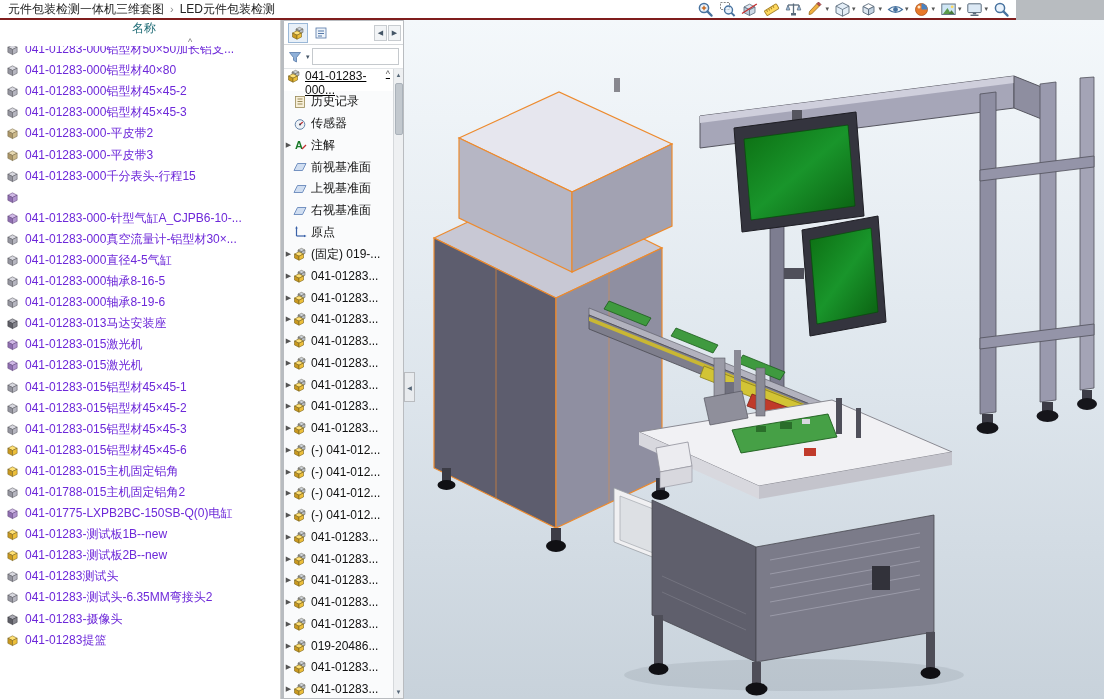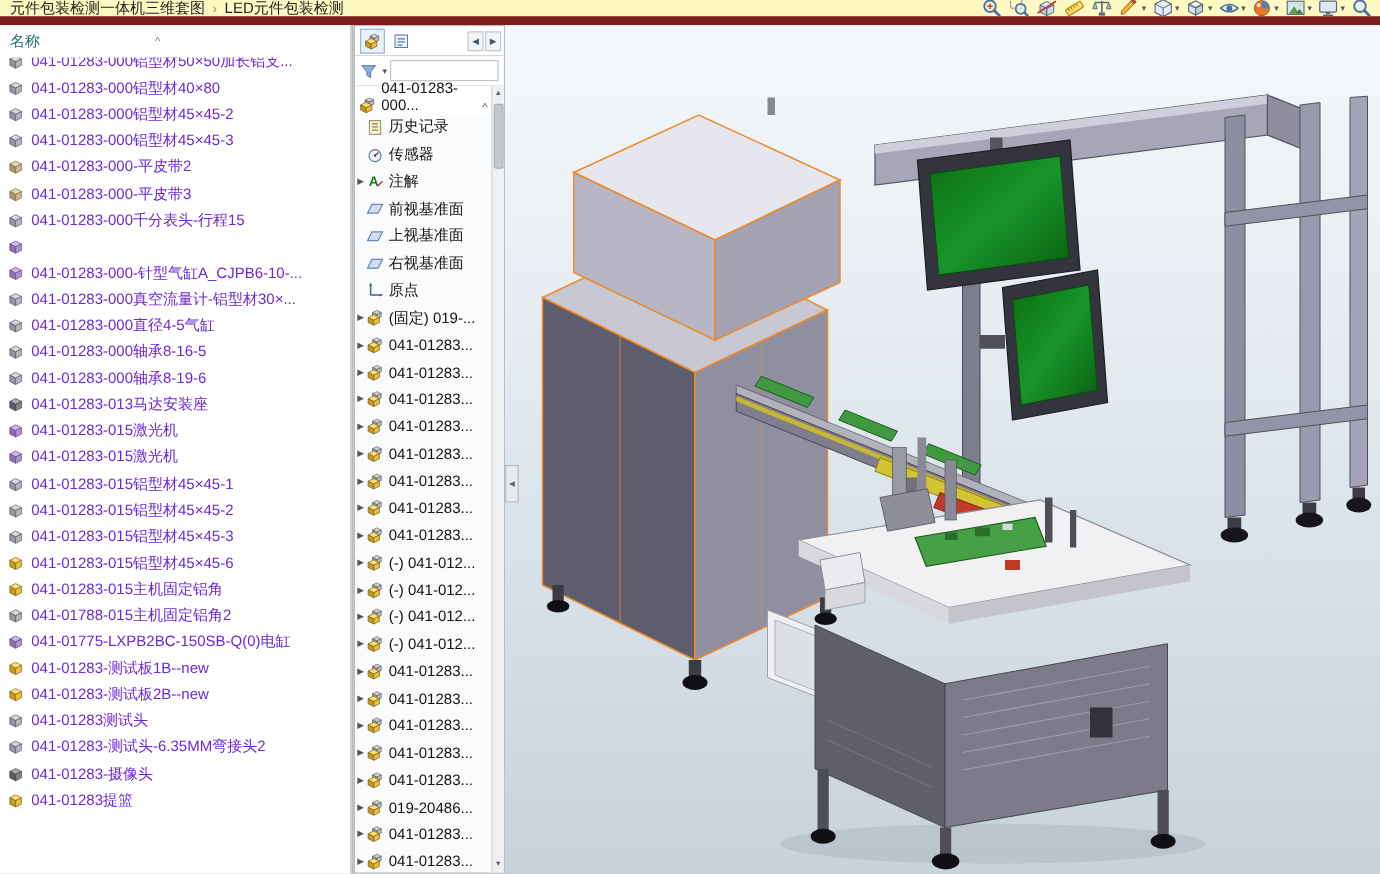--- a/index.html
+++ b/index.html
@@ -1,53 +1,53 @@
 <!DOCTYPE html>
 <html><head>
 <meta charset="utf-8">
 <style>
   html,body{margin:0;padding:0;width:1104px;height:699px;overflow:hidden;
     background:#b8bcc0;font-family:"Liberation Sans",sans-serif;}
   *{box-sizing:border-box;}
 
   
-  .topbar{position:absolute;left:0;top:0;width:1104px;height:20px;background:#fef9c3;
-    border-bottom:7px solid #7f1d1d;display:flex;align-items:center;z-index:6;}
+  .topbar{position:absolute;left:0;top:0;width:1016px;height:20px;background:#ffffff;
+    border-bottom:2px solid #7f1d1d;display:flex;align-items:center;z-index:6;}
   .crumbs{display:flex;align-items:center;gap:6px;padding-left:8px;font-size:12px;color:#222;white-space:nowrap;}
   .crumb-sep{color:#888;font-size:11px;}
   .topbar-tools{margin-left:auto;display:flex;align-items:center;gap:3px;padding-right:5px;}
   .tbtn{display:flex;align-items:center;height:19px;padding:0 1px;cursor:default;}
   .tbtn .dd{font-size:7px;color:#555;margin-left:1px;}
 
   
   .file-panel{position:absolute;left:0;top:20px;width:281px;height:679px;background:#fff;
     border-right:1px solid #cfcfcf;overflow:hidden;}
   .file-header{height:26px;display:flex;align-items:center;padding-left:8px;font-size:12px;
-    color:#1e6b75;background:#fff;position:relative;z-index:2;}
+    color:#1e6b75;background:#fff;position:relative;z-index:2;flex-direction:column;}
   .sort-caret{margin-left:92px;color:#777;font-size:9px;}
   .file-rows{position:relative;margin-top:-7px;z-index:1;}
   .file-row{height:21.1px;display:flex;align-items:center;gap:5px;padding-left:6px;white-space:nowrap;}
   .ficon{display:flex;width:14px;flex:none;}
   .file-row .lbl{font-size:12px;color:#6d28d9;}
 
   
   .tree-panel{position:absolute;left:283px;top:20px;width:121px;height:679px;background:#fafbfc;
     border:1px solid #b9bcc0;overflow:hidden;}
   .tree-tabs{height:24px;display:flex;align-items:center;gap:3px;padding:2px 2px 2px 4px;
     background:#fff;border-bottom:1px solid #d5d8db;}
   .tab{width:20px;height:20px;display:flex;align-items:center;justify-content:center;}
   .tab.active{background:#e8f0f8;border:1px solid #9ab8d8;}
   .tree-nav{margin-left:auto;display:flex;gap:1px;}
   .nav-btn{width:13px;height:16px;font-size:7px;color:#456;display:flex;align-items:center;
     justify-content:center;border:1px solid #c8ccd0;background:#f2f4f6;}
   .tree-filter{height:24px;display:flex;align-items:center;gap:2px;padding:2px 4px;background:#fff;
     border-bottom:1px solid #e2e5e8;}
   .filter-dd{font-size:7px;color:#456;}
   .filter-box{flex:1;height:17px;border:1px solid #c5c9cd;background:#fff;}
-  .tree-root{height:22px;display:flex;align-items:flex-end;background:#fff;padding-left:3px;}
+  .tree-root{height:22px;display:flex;align-items:flex-start;background:#fff;padding-left:3px;text-decoration:underline;}
   .root-caret{margin-left:auto;margin-right:13px;color:#555;font-size:9px;}
   .tree-body{position:relative;}
   .tree-row{height:21.75px;display:flex;align-items:center;white-space:nowrap;overflow:hidden;padding-left:0;}
   .tree-row .arrow{width:9px;font-size:7px;color:#555;text-align:center;flex:none;}
   .ticon{width:16px;flex:none;display:flex;}
   .tlbl{font-size:12px;color:#111;margin-left:2px;}
   .tree-scroll{position:absolute;right:0;top:48px;bottom:0;width:10px;background:#eef0f2;
     border-left:1px solid #d5d8db;display:flex;flex-direction:column;align-items:center;z-index:3;}
   .scroll-btn{width:10px;height:12px;font-size:6px;color:#567;display:flex;align-items:center;justify-content:center;}
   .scroll-thumb{width:8px;height:52px;background:#c2c8ce;border:1px solid #aab2ba;border-radius:2px;margin-top:2px;}

